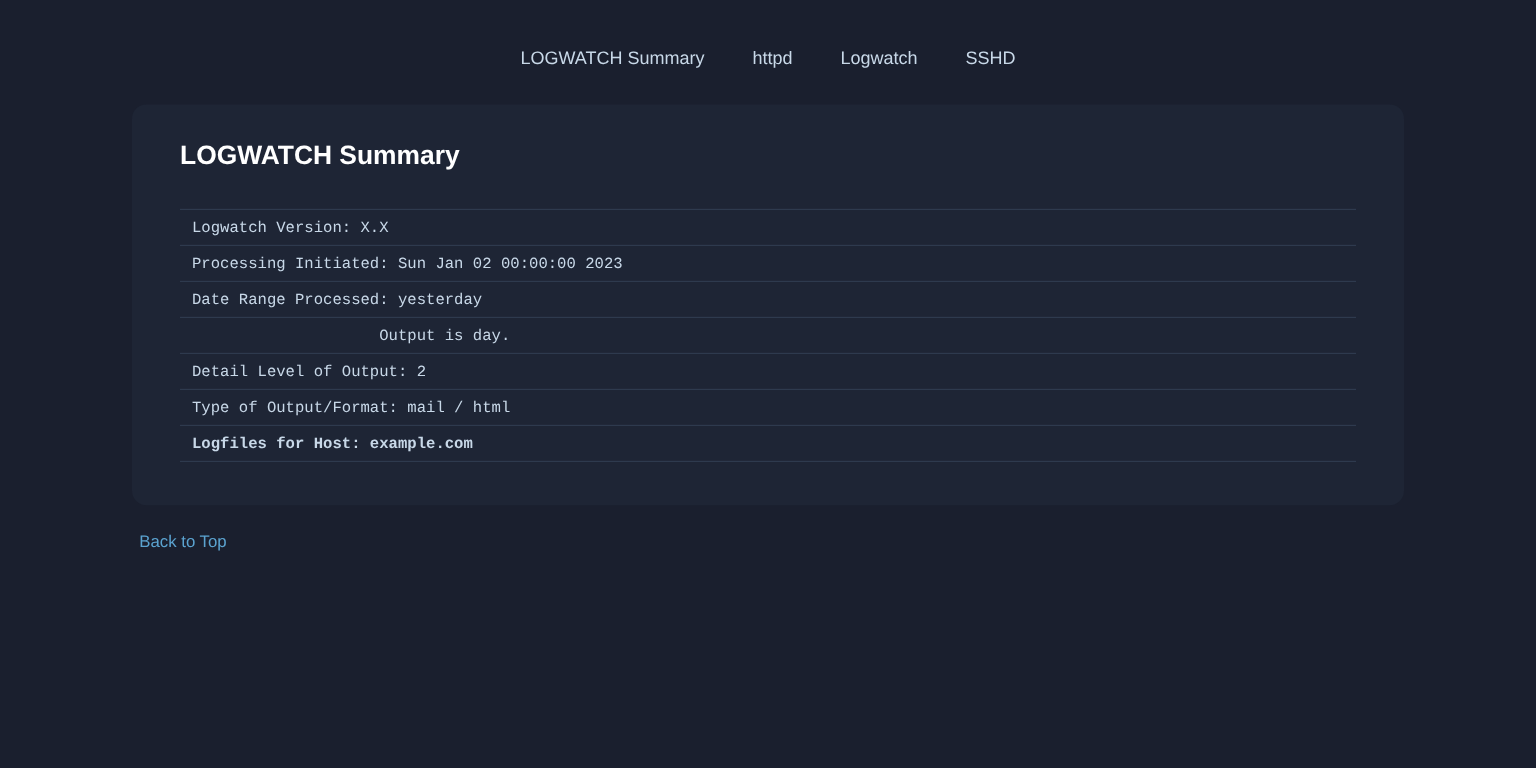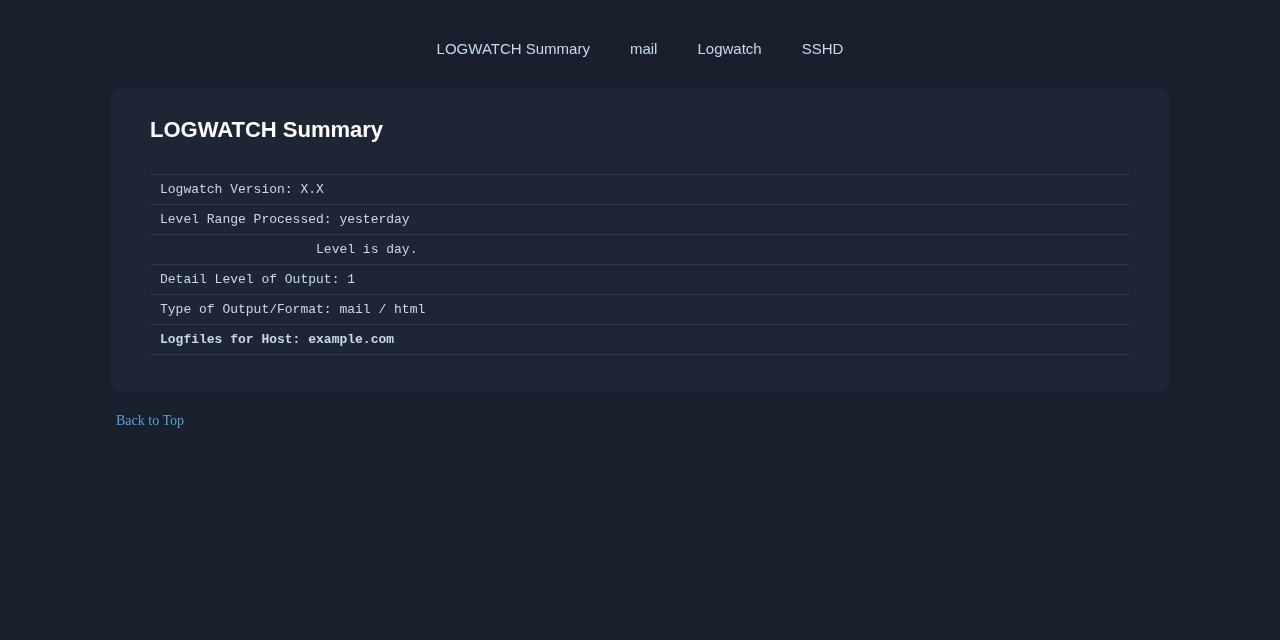--- a/index.html
+++ b/index.html
@@ -71,50 +71,53 @@
       font-size: 13px;
       color: #c8d8e8;
       white-space: pre;
     }
 
     .back-to-top {
       display: block;
       margin: 22px 0 0 116px;
       color: #5ba3d0;
       text-decoration: none;
-      font-family: Liberation Serif, serif;
+      font-family: Liberation Sans, sans-serif;
       font-size: 14px;
       cursor: pointer;
     }
   </style>
 </head>
 <body>
 
 <nav>
     <a class="nav-link" href="#">LOGWATCH Summary</a>
-    <a class="nav-link" href="#">mail</a>
+    <a class="nav-link" href="#">httpd</a>
     <a class="nav-link" href="#">Logwatch</a>
     <a class="nav-link" href="#">SSHD</a>
   </nav>
 
 <div class="main-container">
   <h1 class="section-title">LOGWATCH Summary</h1>
   <table class="info-table">
     <tbody>
     <tr>
           <td>Logwatch Version: X.X</td>
         </tr>
         <tr>
-          <td>Level Range Processed: yesterday</td>
+          <td>Processing Initiated: Sun Jan 02 00:00:00 2023</td>
         </tr>
         <tr>
-          <td>                    Level is day.</td>
+          <td>Date Range Processed: yesterday</td>
         </tr>
         <tr>
-          <td>Detail Level of Output: 1</td>
+          <td>                    Output is day.</td>
+        </tr>
+        <tr>
+          <td>Detail Level of Output: 2</td>
         </tr>
         <tr>
           <td>Type of Output/Format: mail / html</td>
         </tr>
         <tr>
           <td>Logfiles for Host: example.com</td>
         </tr>
       </tbody>
   </table>
 </div>

